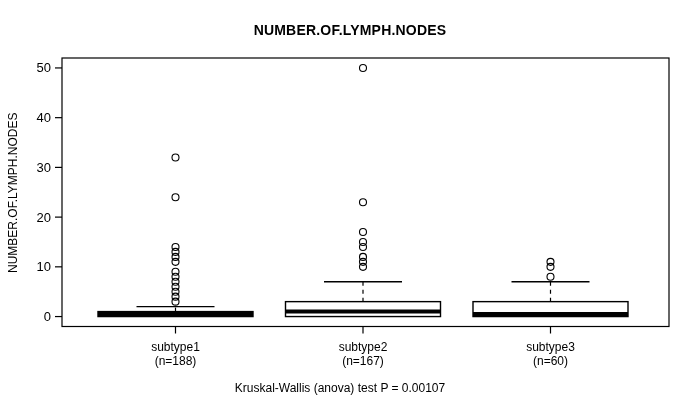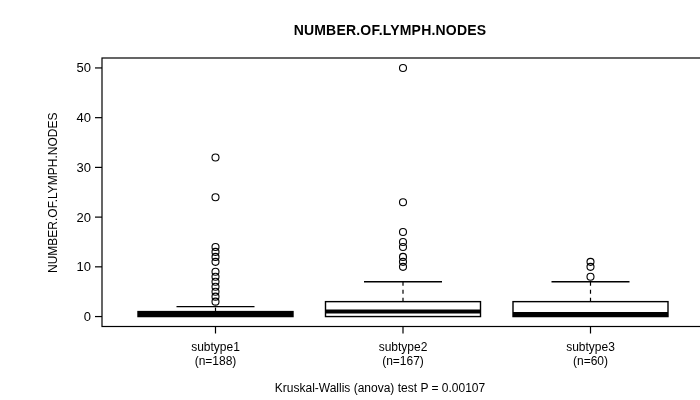--- a/index.html
+++ b/index.html
@@ -1,18 +1,18 @@
 <!DOCTYPE html>
 <html><head>
 <meta charset="utf-8">
 <style>
   html,body{margin:0;padding:0;background:#ffffff;}
   body{width:700px;height:400px;overflow:hidden;position:relative;
        font-family:"Liberation Sans",sans-serif;color:#000;}
-  .figure{position:absolute;inset:0;background:#fff;margin-left:40px;}
+  .figure{position:absolute;inset:0;background:#fff;}
   .chart-title{position:absolute;top:22px;left:0;width:700px;text-align:center;
        font-size:14px;font-weight:bold;letter-spacing:0.2px;}
   .y-axis-title{position:absolute;left:-67px;top:186px;width:160px;text-align:center;
        font-size:12px;transform:rotate(-90deg);transform-origin:center;}
   .stat-caption{position:absolute;top:381px;left:0;width:680px;text-align:center;
        font-size:12px;}
   svg{position:absolute;left:0;top:0;}
   svg text{font-family:"Liberation Sans",sans-serif;fill:#000;}
 </style>
 </head>

